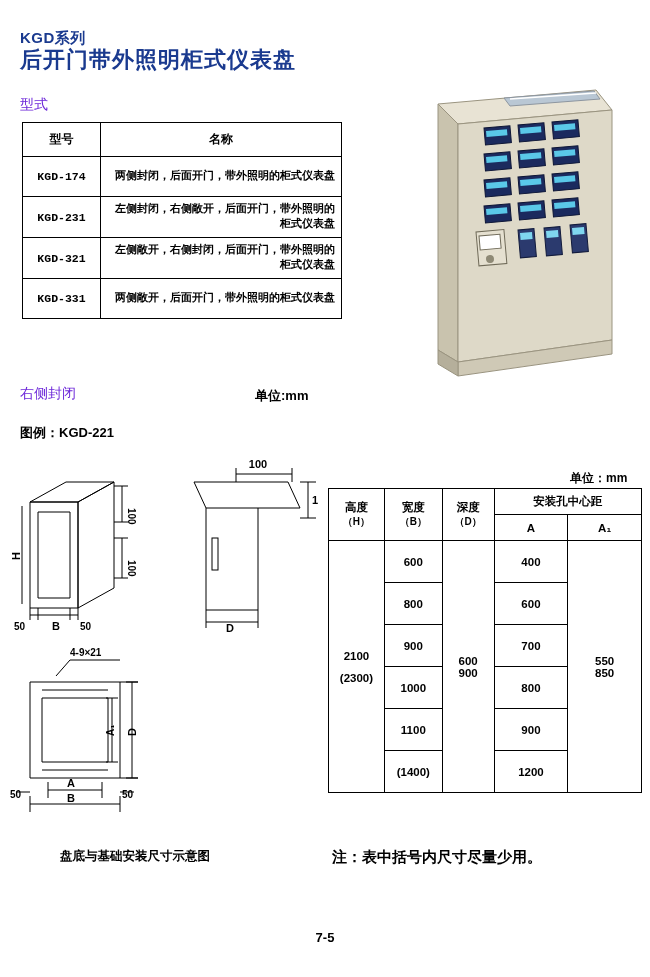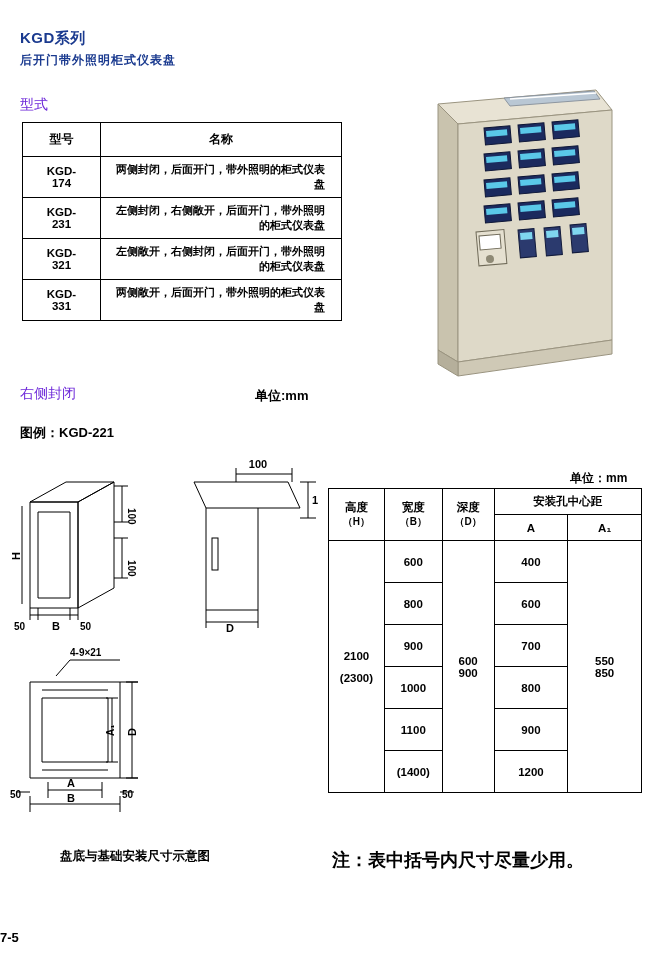--- a/index.html
+++ b/index.html
@@ -22,21 +22,21 @@
     width: 380px;
   }
   .hdr-line1 {
     font-size: 15px;
     font-weight: bold;
     color: #1a3a8f;
     letter-spacing: 0.5px;
     line-height: 20px;
   }
   .hdr-line2 {
-    font-size: 12px;
+    font-size: 22px;
     font-weight: bold;
     color: #1a3a8f;
     letter-spacing: 1px;
     line-height: 24px;
   }
 
   
   .sec-title {
     font-size: 14px;
     font-weight: normal;
@@ -52,24 +52,25 @@
   .model-table {
     position: absolute;
     left: 22px;
     top: 122px;
     width: 320px;
     border-collapse: collapse;
     font-size: 11px;
   }
   .model-table td, .model-table th {
     border: 1px solid #000;
-    padding: 5px 16px;
+    padding: 5px 6px;
     text-align: center;
     vertical-align: middle;
     font-weight: bold;
+    font-family: Liberation Mono, monospace;
   }
   .model-table thead td { height: 34px; font-size: 12px; }
   .model-table tbody td.code { width: 78px; height: 40px; font-size: 11.5px; }
   .model-table tbody td.nm { text-align: right; padding-left: 8px; line-height: 15px; font-weight: bold; }
 
   
   .cabinet-wrap {
     position: absolute;
     left: 400px;
     top: 62px;
@@ -90,21 +91,21 @@
     position: absolute;
     left: 60px;
     top: 848px;
     font-size: 12.5px;
     font-weight: bold;
   }
   .note-right {
     position: absolute;
     left: 332px;
     top: 848px;
-    font-size: 18px;
+    font-size: 15px;
     font-weight: bold;
   }
 
   
   .dim-table {
     position: absolute;
     left: 328px;
     top: 488px;
     width: 314px;
     border-collapse: collapse;
@@ -120,21 +121,21 @@
   .dim-table .hrow td { height: 26px; font-size: 11.5px; }
   .dim-table .brow td { height: 42px; font-size: 11.5px; }
   .dim-table .sub { font-size: 10px; }
 
   
   .pagenum {
     position: absolute;
     left: 0;
     top: 930px;
     width: 650px;
-    text-align: left;
+    text-align: center;
     font-size: 13px;
     font-weight: bold;
   }
 </style>
 </head>
 <body>
 
 <div class="hdr">
   <div class="hdr-line1">KGD系列</div>
   <div class="hdr-line2">后开门带外照明柜式仪表盘</div>

